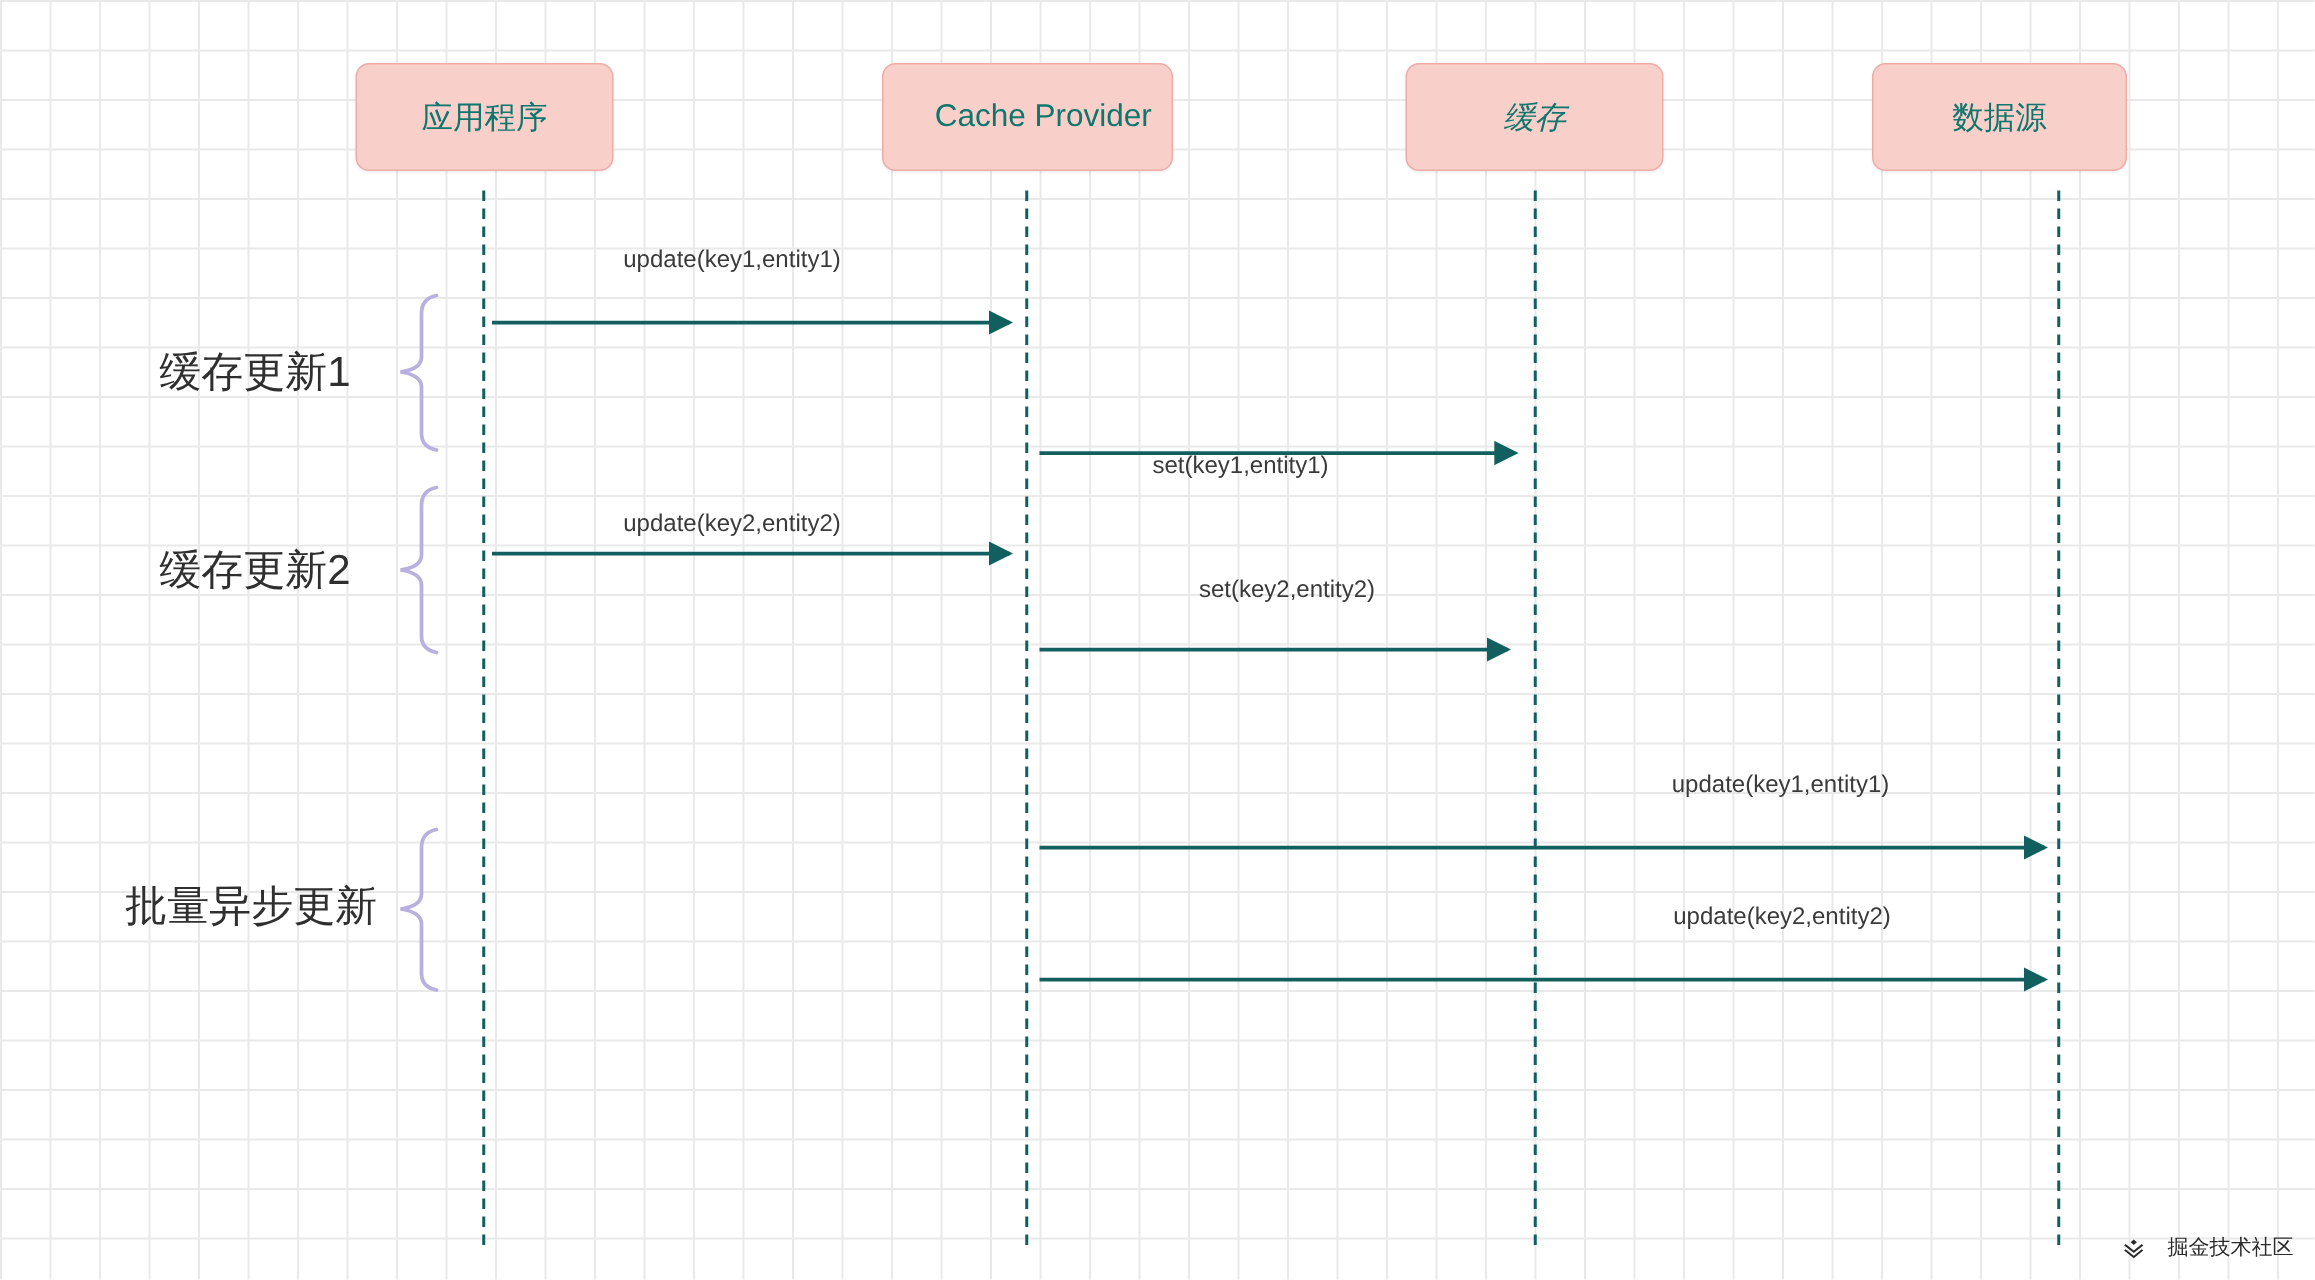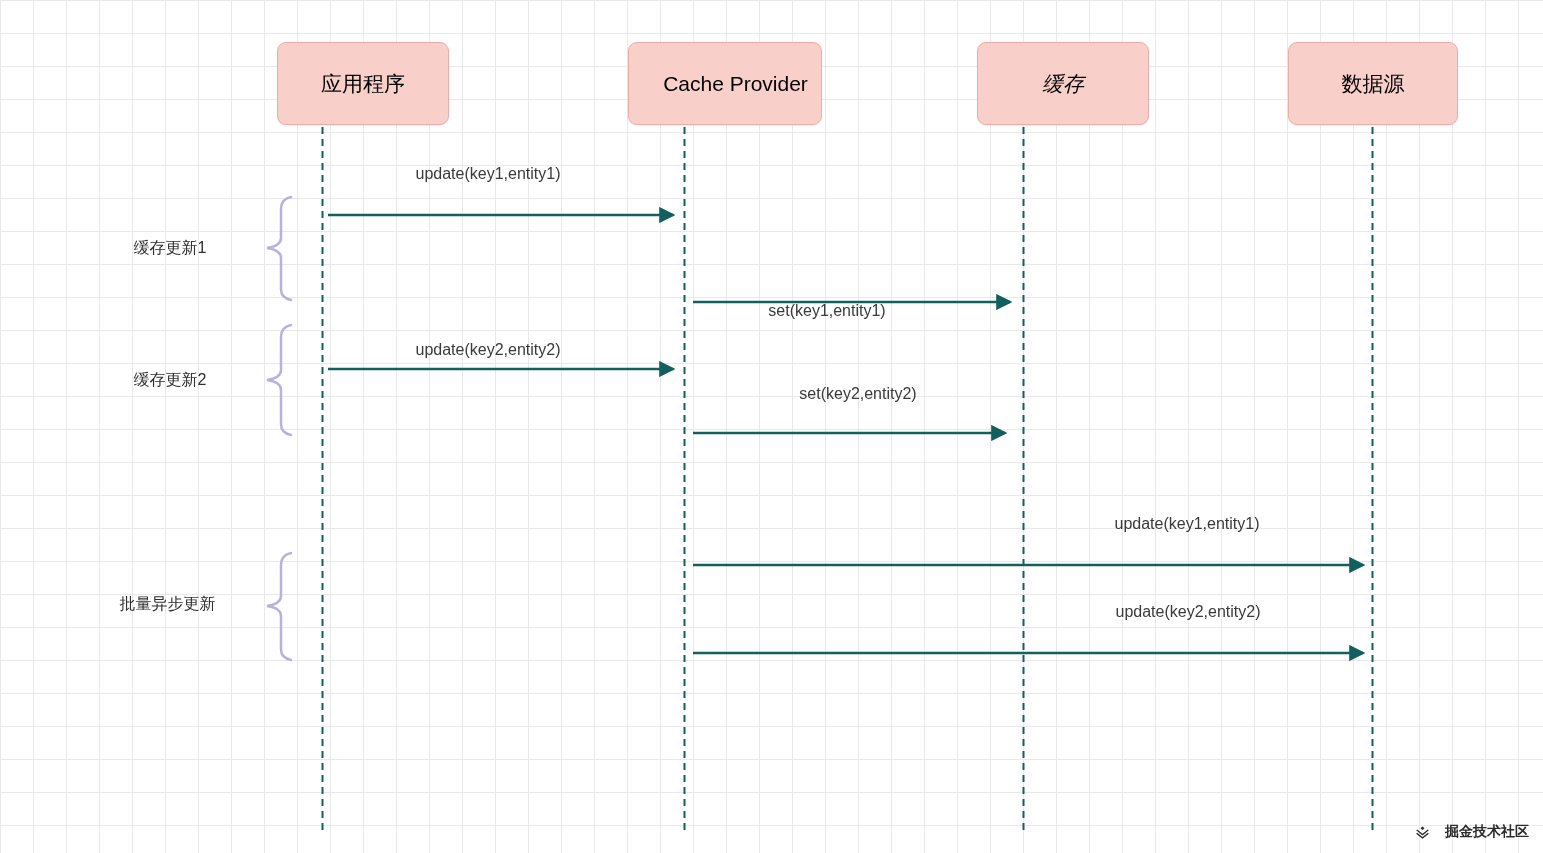--- a/index.html
+++ b/index.html
@@ -14,64 +14,63 @@
     height: 853px;
     background-color: #ffffff;
     background-image:
       linear-gradient(to right, #e9e9e9 1px, transparent 1px),
       linear-gradient(to bottom, #e9e9e9 1px, transparent 1px);
     background-size: 33px 33px;
   }
   .actor {
     position: absolute;
     top: 42px;
-    height: 83px;
+    height: 72px;
     background: #f9cfca;
     border: 1px solid #eeaca6;
     border-radius: 9px;
     display: flex;
     align-items: center;
     justify-content: center;
     font-size: 21px;
-    color: #000000;
+    color: #0f766e;
     box-shadow: 0 1px 2px rgba(0,0,0,0.06);
-    margin-left: 40px;
   }
   .msg-label {
     position: absolute;
     transform: translateX(-50%);
     font-size: 16px;
     color: #3a3a3a;
     white-space: nowrap;
     line-height: 24px;
   }
   .group-label {
     position: absolute;
-    font-size: 16px;
+    font-size: 28px;
     color: #2f2f2f;
     white-space: nowrap;
     line-height: 24px;
     text-align: center;
   }
   svg.overlay {
     position: absolute;
     left: 0; top: 0;
     width: 1543px;
     height: 853px;
     pointer-events: none;
   }
   .watermark {
     position: absolute;
     right: 14px;
     bottom: 12px;
     display: flex;
     align-items: center;
     gap: 15px;
     font-size: 14px;
-    font-weight: bold;
+    font-weight: normal;
     color: #2b2b2b;
   }
   .watermark .logo {
     display: inline-flex;
     width: 15px;
     height: 15px;
   }
 </style>
 </head>
 <body>

